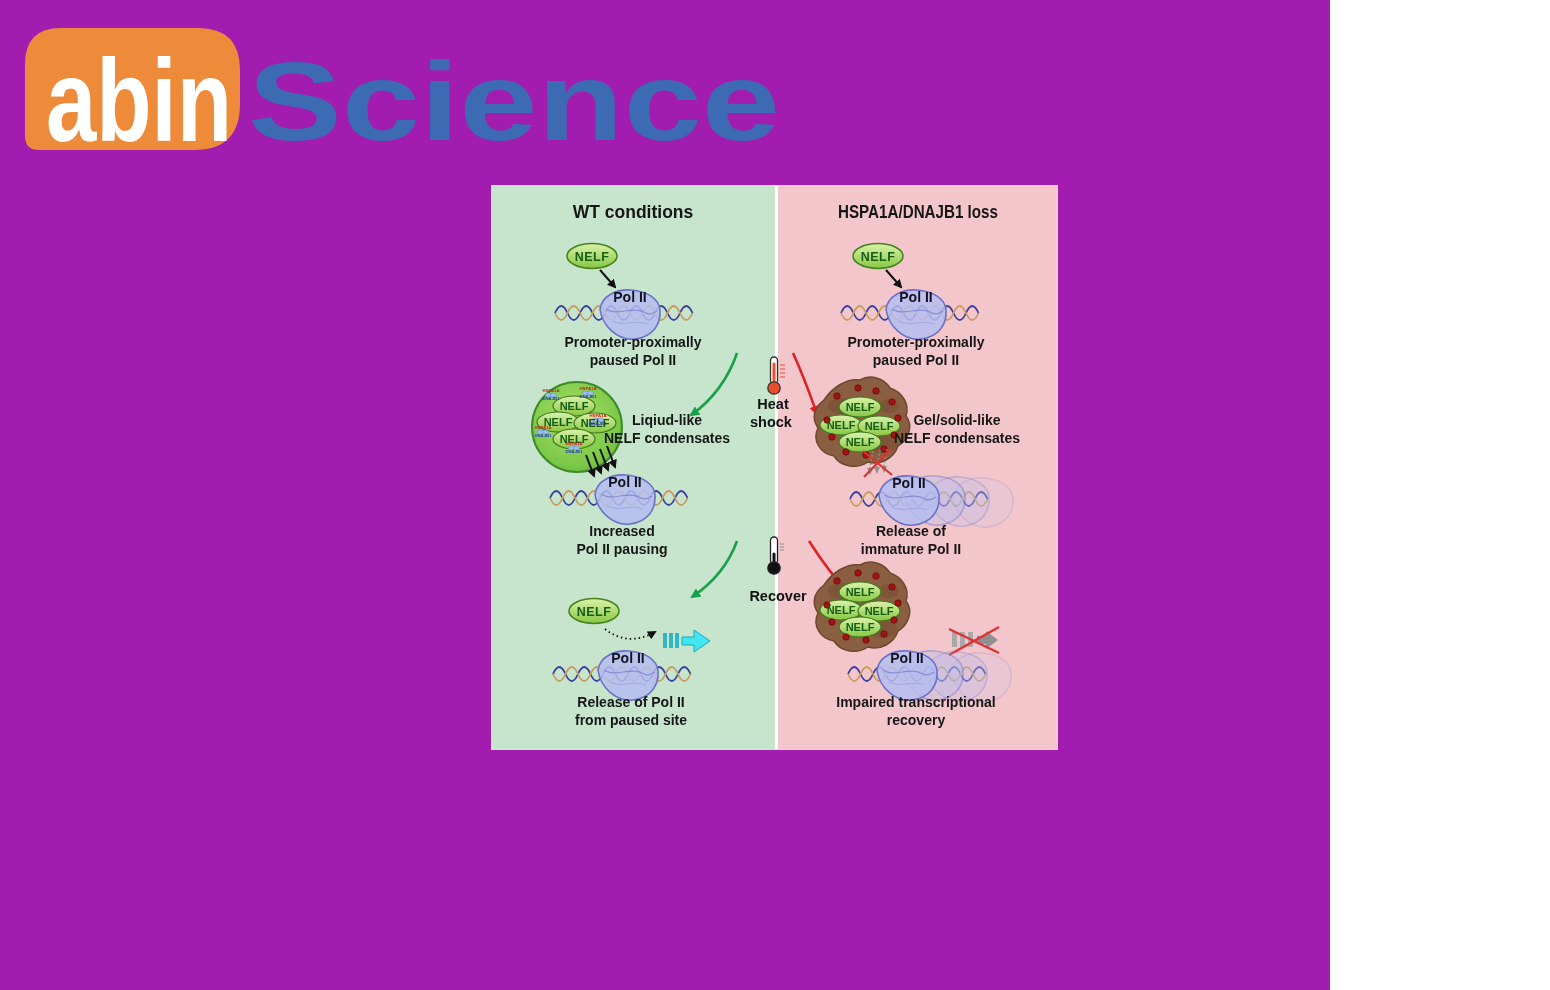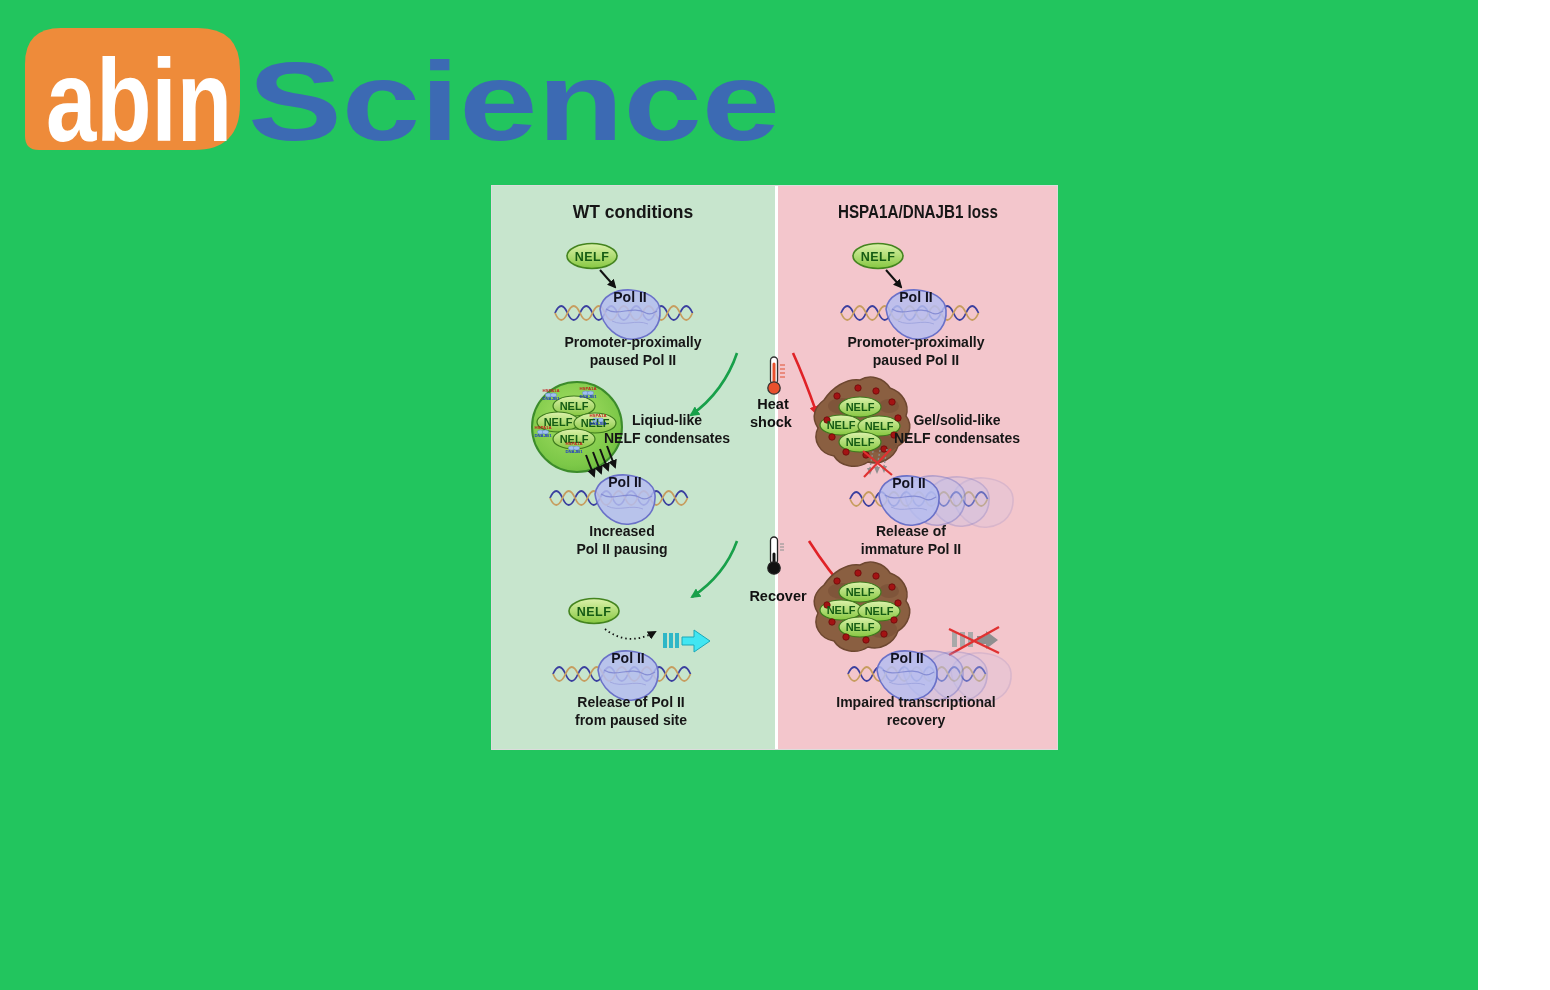--- a/index.html
+++ b/index.html
@@ -1,17 +1,17 @@
 <!DOCTYPE html>
 <html><head>
 <meta charset="utf-8">
 <style>
   html,body{margin:0;padding:0;background:#fff;}
   body{width:1550px;height:990px;font-family:"Liberation Sans",sans-serif;}
-  .page{position:relative;width:1478px;height:990px;background:#22c55e;overflow:hidden;}
+  .page{position:relative;width:1330px;height:990px;background:#a21caf;overflow:hidden;}
   .logo-svg{position:absolute;left:0;top:0;}
   .figure-svg{position:absolute;left:491px;top:185px;}
   .banner{position:absolute;left:0;top:765px;width:1550px;height:225px;background:#051061;}
   svg text{font-family:"Liberation Sans","DejaVu Sans",sans-serif;}
   .hdr{font-size:17.5px;font-weight:bold;fill:#161616;}
   .cap{font-size:14px;font-weight:bold;fill:#161616;}
   .pol{font-size:14px;font-weight:bold;fill:#121220;}
   .mid{font-size:14.5px;font-weight:bold;fill:#111;}
   .nelf-lg{font-size:12.5px;font-weight:bold;fill:#155c14;letter-spacing:.5px;}
   .nelf-sm{font-size:11px;font-weight:bold;fill:#155c14;}

